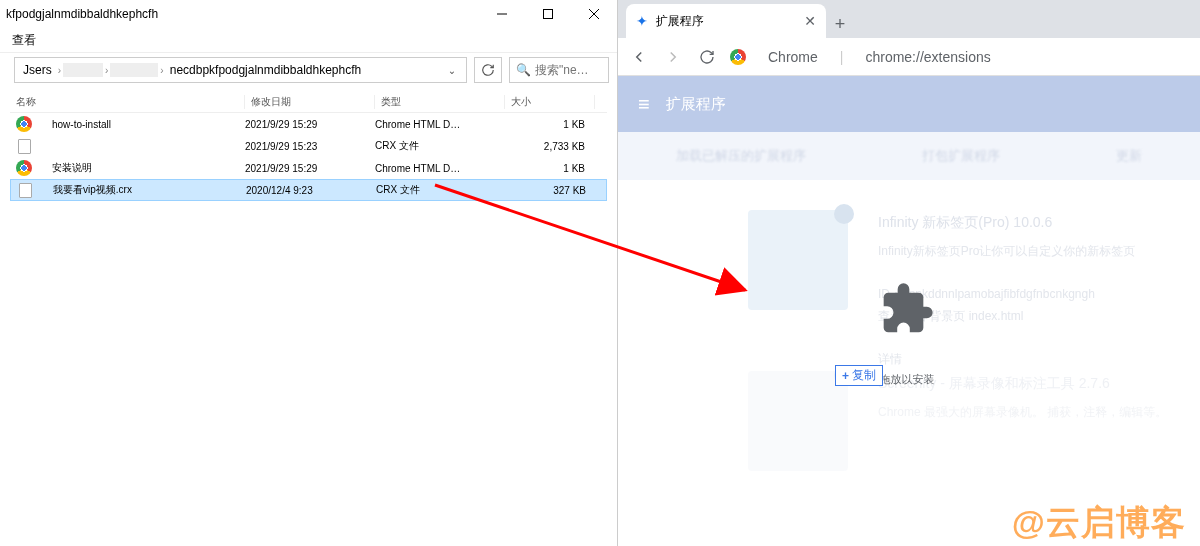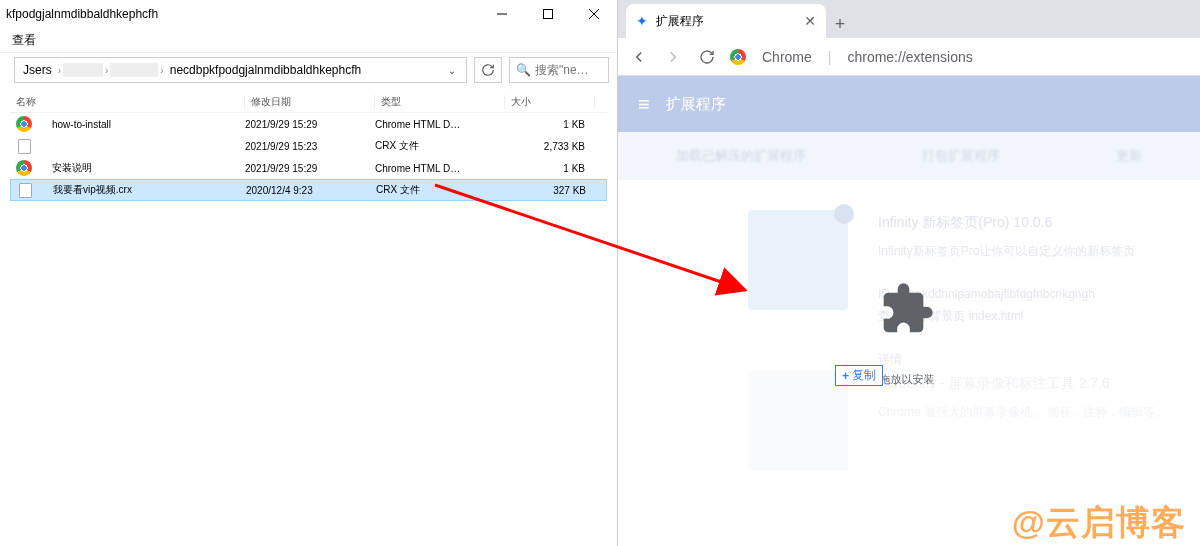--- a/index.html
+++ b/index.html
@@ -37,21 +37,21 @@
     
     .chrome { flex: 1; height: 100%; background: #fff; display: flex; flex-direction: column;}
     .tab-strip { height: 38px; background: #dee1e6; display: flex; align-items: flex-end; padding-left: 8px;}
     .tab { background: #fff; height: 34px; border-radius: 8px 8px 0 0; display: flex; align-items: center; padding: 0 10px; gap: 8px; min-width: 200px; font-size: 12px;}
     .tab-icon { color: #1a73e8; font-size: 14px;}
     .tab-title { flex: 1; }
     .tab-close { color: #5f6368; font-size: 14px;}
     .new-tab { width: 28px; height: 28px; display:flex; align-items:center; justify-content:center; color:#5f6368; font-size:18px;}
     .omnibox-row { height: 38px; display: flex; align-items: center; padding: 0 10px; gap: 12px; border-bottom: 1px solid #e0e0e0;}
     .nav-btn { color: #5f6368; width: 22px; display:flex; justify-content:center;}
-    .omnibox { flex: 1; display: flex; align-items: center; gap: 16px; height: 28px; font-size: 14px; color:#5f6368;}
+    .omnibox { flex: 1; display: flex; align-items: center; gap: 22px; height: 28px; font-size: 14px; color:#5f6368;}
     .omnibox .divider { color: #ccc;}
     .chrome-logo { width:16px; height:16px; border-radius:50%; background: radial-gradient(circle at 50% 50%, #4285F4 0 25%, #fff 25% 32%, transparent 32%), conic-gradient(#EA4335 0 120deg, #FBBC05 120deg 240deg, #34A853 240deg 360deg);}
 
     
     .ext-page { flex:1; position: relative; }
     .ext-header { height: 56px; background: #bccbe9; color:#fff; display:flex; align-items:center; padding:0 20px; gap:16px; font-size:15px;}
     .ext-header .menu-ico { font-size:20px;}
     .ext-toolbar { height: 48px; display:flex; align-items:center; justify-content:space-around; background:#f2f5fb; color:#d0d7e6; font-size:13px;}
     .ext-toolbar span { filter: blur(1px);}
     .ext-body { padding: 30px; display:flex; flex-direction:column;}

